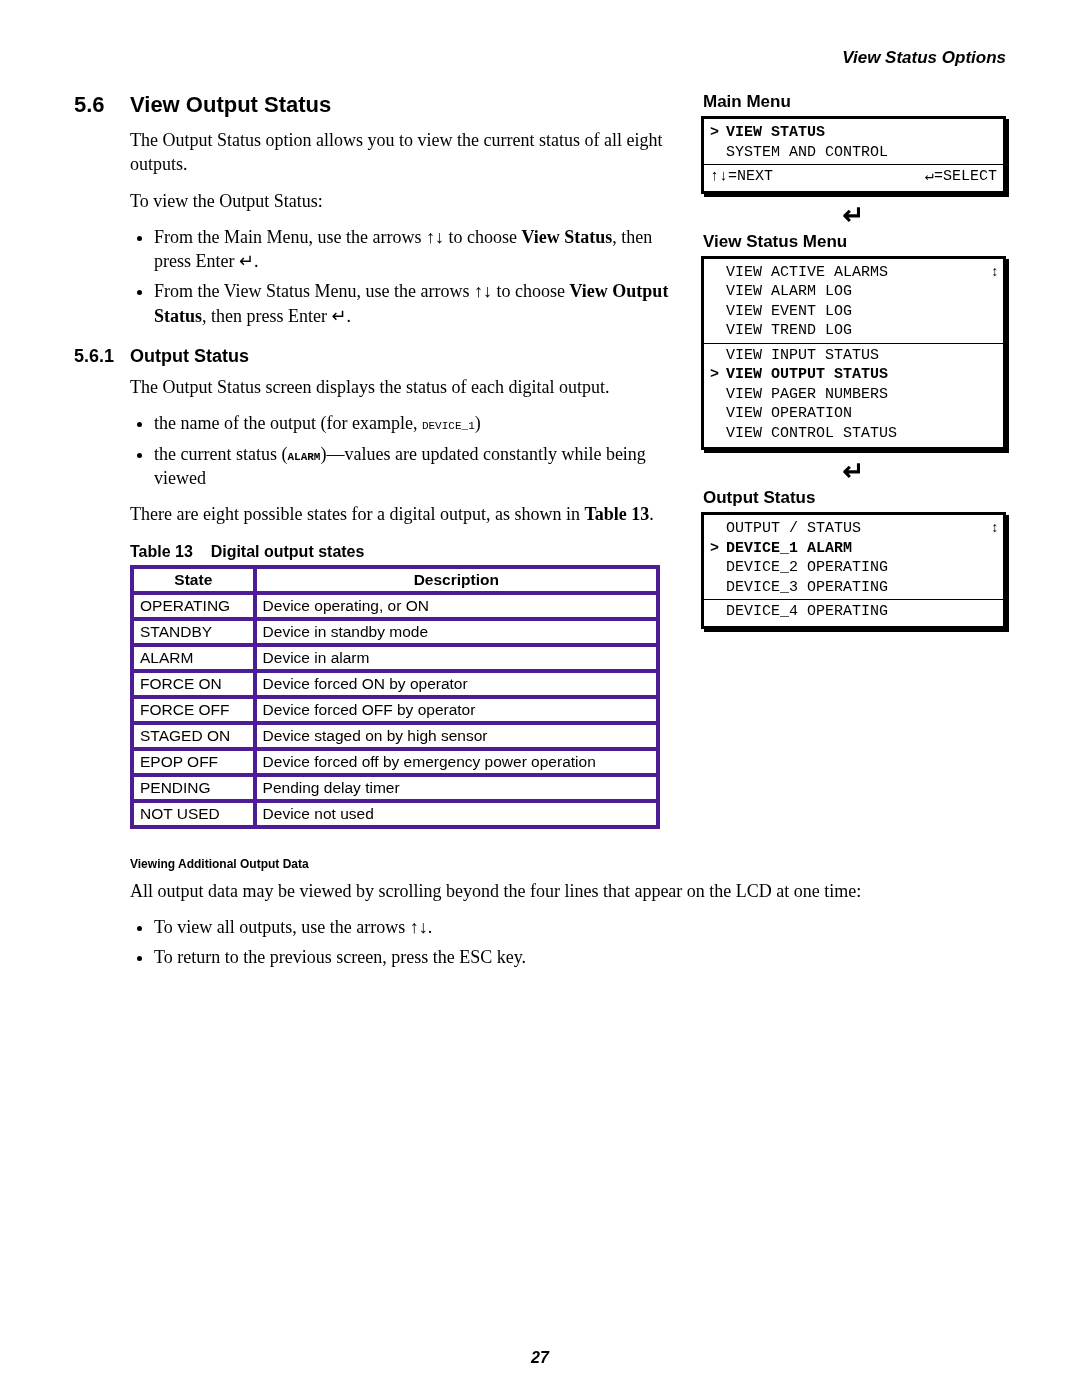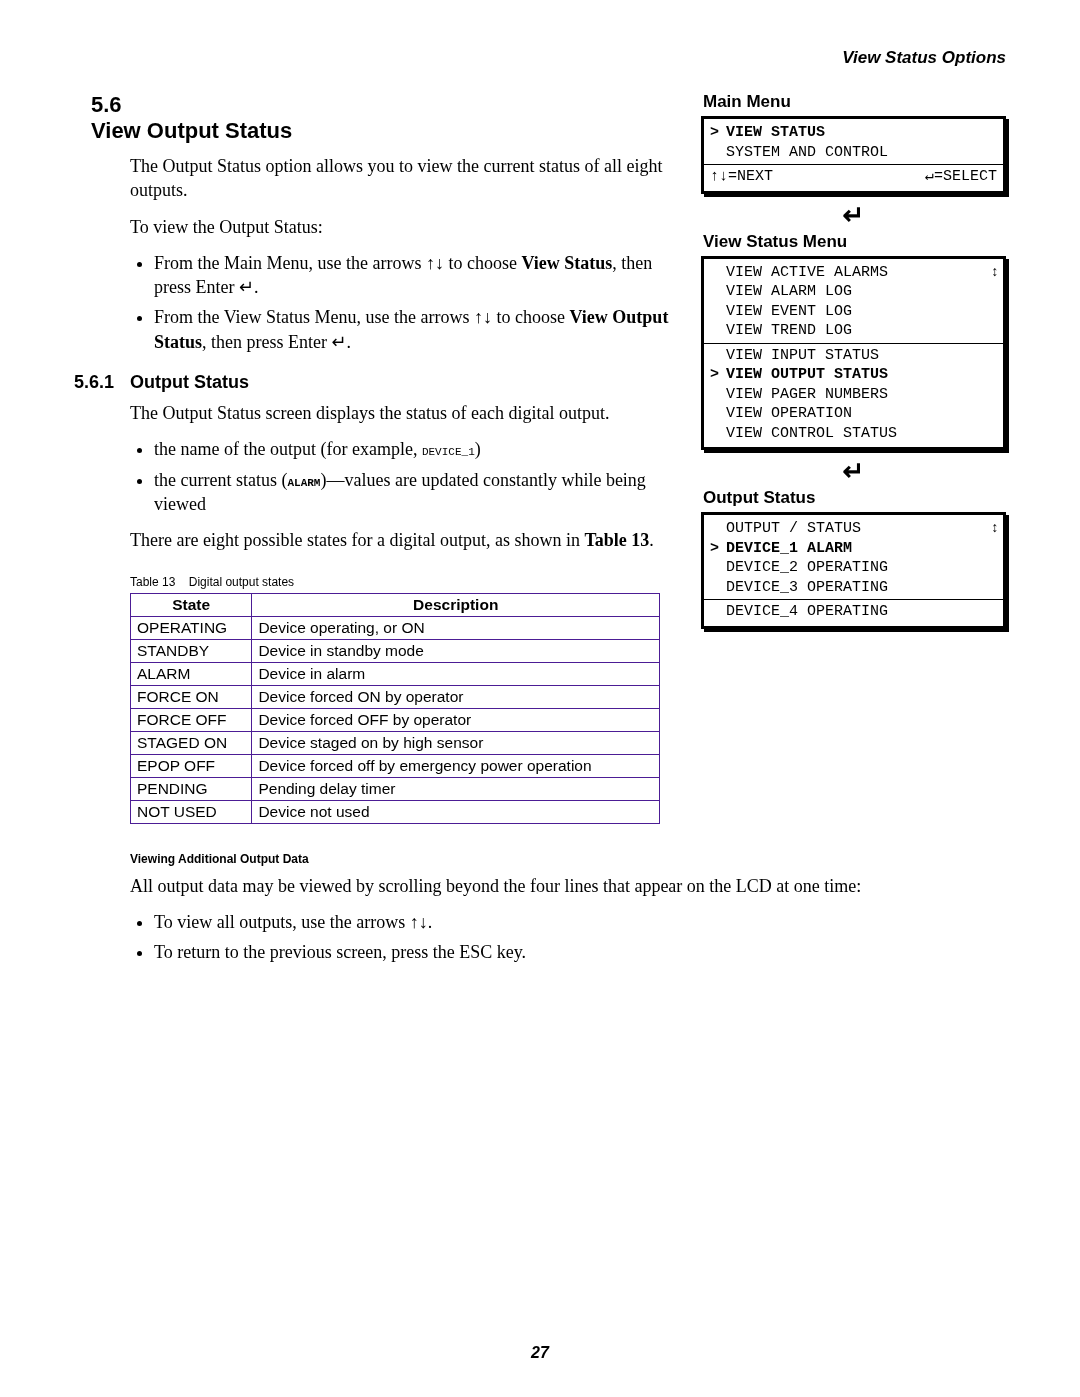--- a/index.html
+++ b/index.html
@@ -35,22 +35,21 @@
     width: 305px;
     flex-shrink: 0;
     font-family: Arial, Helvetica, sans-serif;
   }
   .sec-head {
     display: flex;
     align-items: baseline;
     font-family: Arial, Helvetica, sans-serif;
     font-weight: bold;
     font-size: 22px;
-    margin: 0 0 10px 17px;
-    flex-direction: column;
+    margin: 0 0 10px 0;
   }
   .sec-num {
     width: 56px;
     flex-shrink: 0;
   }
   .body-block {
     margin-left: 56px;
     font-size: 18px;
     line-height: 1.35;
   }
@@ -88,34 +87,34 @@
     flex-shrink: 0;
   }
   .h3 {
     font-family: Arial, Helvetica, sans-serif;
     font-weight: bold;
     font-size: 12px;
     margin: 22px 0 8px 0;
   }
   .table-cap {
     font-family: Arial, Helvetica, sans-serif;
-    font-weight: normal;
-    font-size: 12px;
-    margin: 22px 0 4px 0;
+    font-weight: bold;
+    font-size: 16px;
+    margin: 16px 0 4px 0;
   }
   table.states {
     border-collapse: collapse;
     font-family: Arial, Helvetica, sans-serif;
     font-size: 15.5px;
     margin-left: 56px;
     margin-bottom: 6px;
     width: 530px;
   }
   table.states th, table.states td {
-    border: 1px solid #4c1d95;
+    border: 4px solid #4c1d95;
     padding: 2px 6px;
     vertical-align: top;
   }
   table.states th {
     text-align: center;
     font-weight: bold;
   }
   table.states td:first-child {
     white-space: nowrap;
   }

